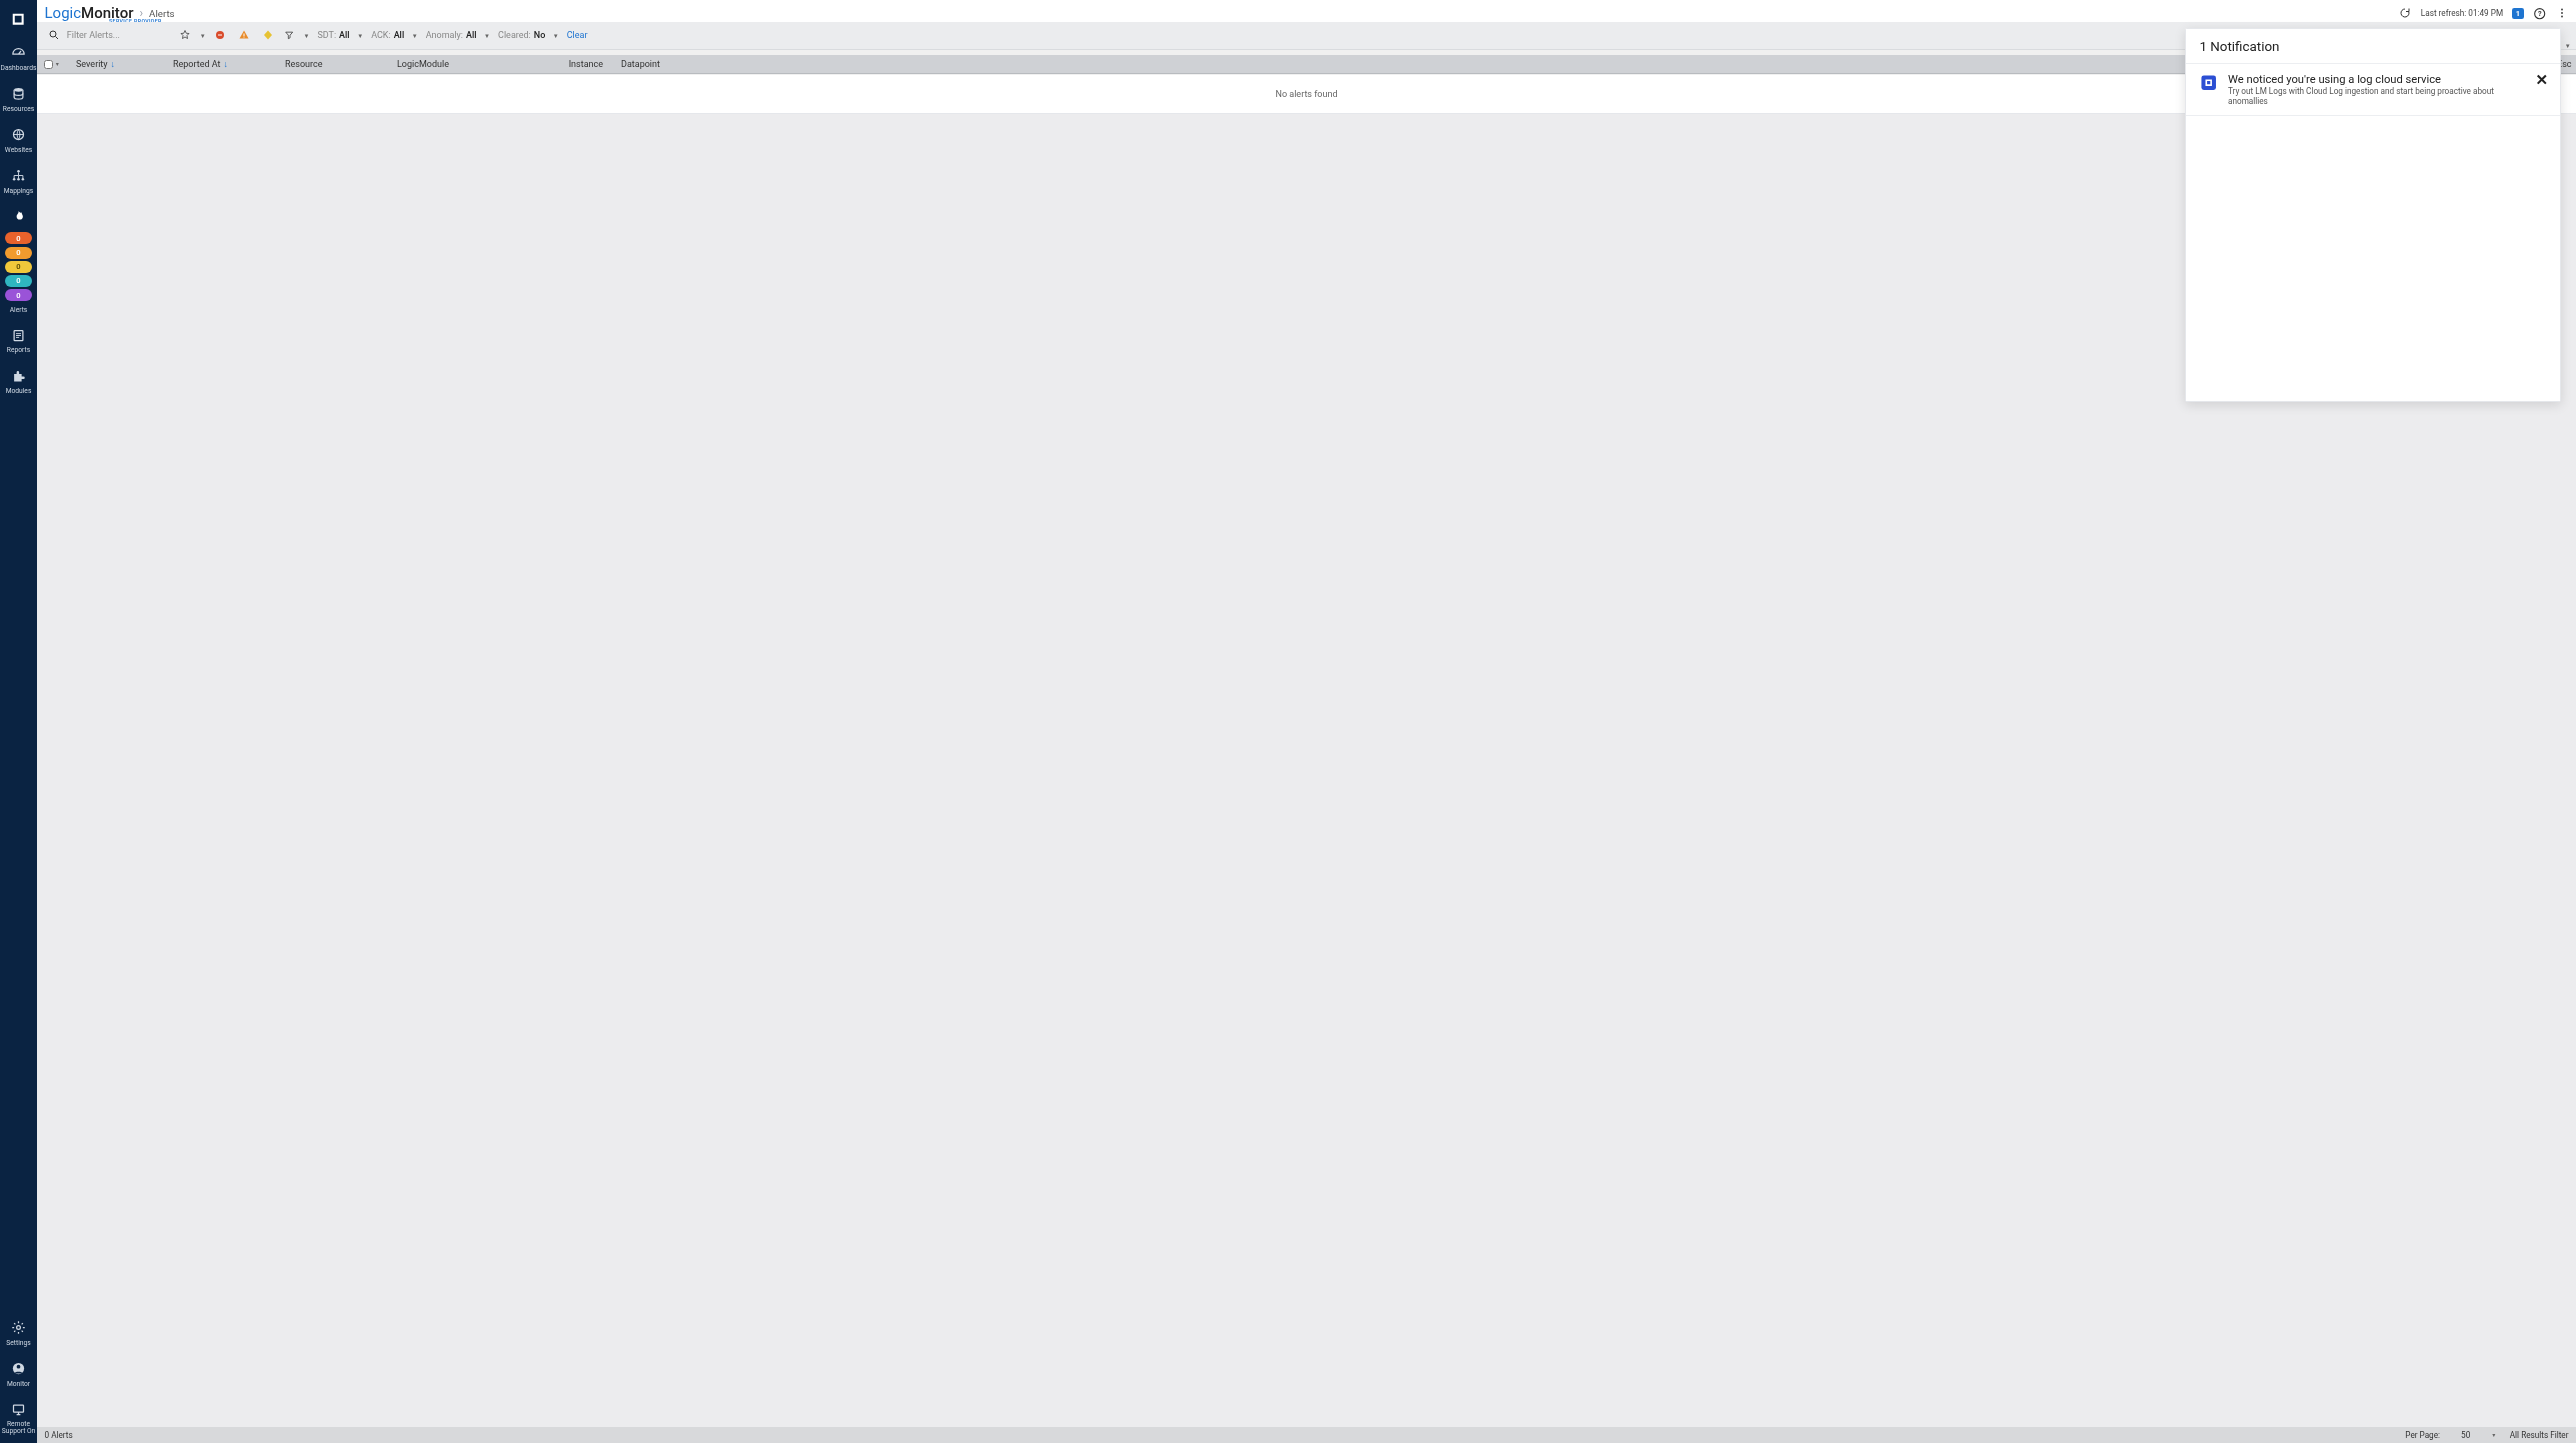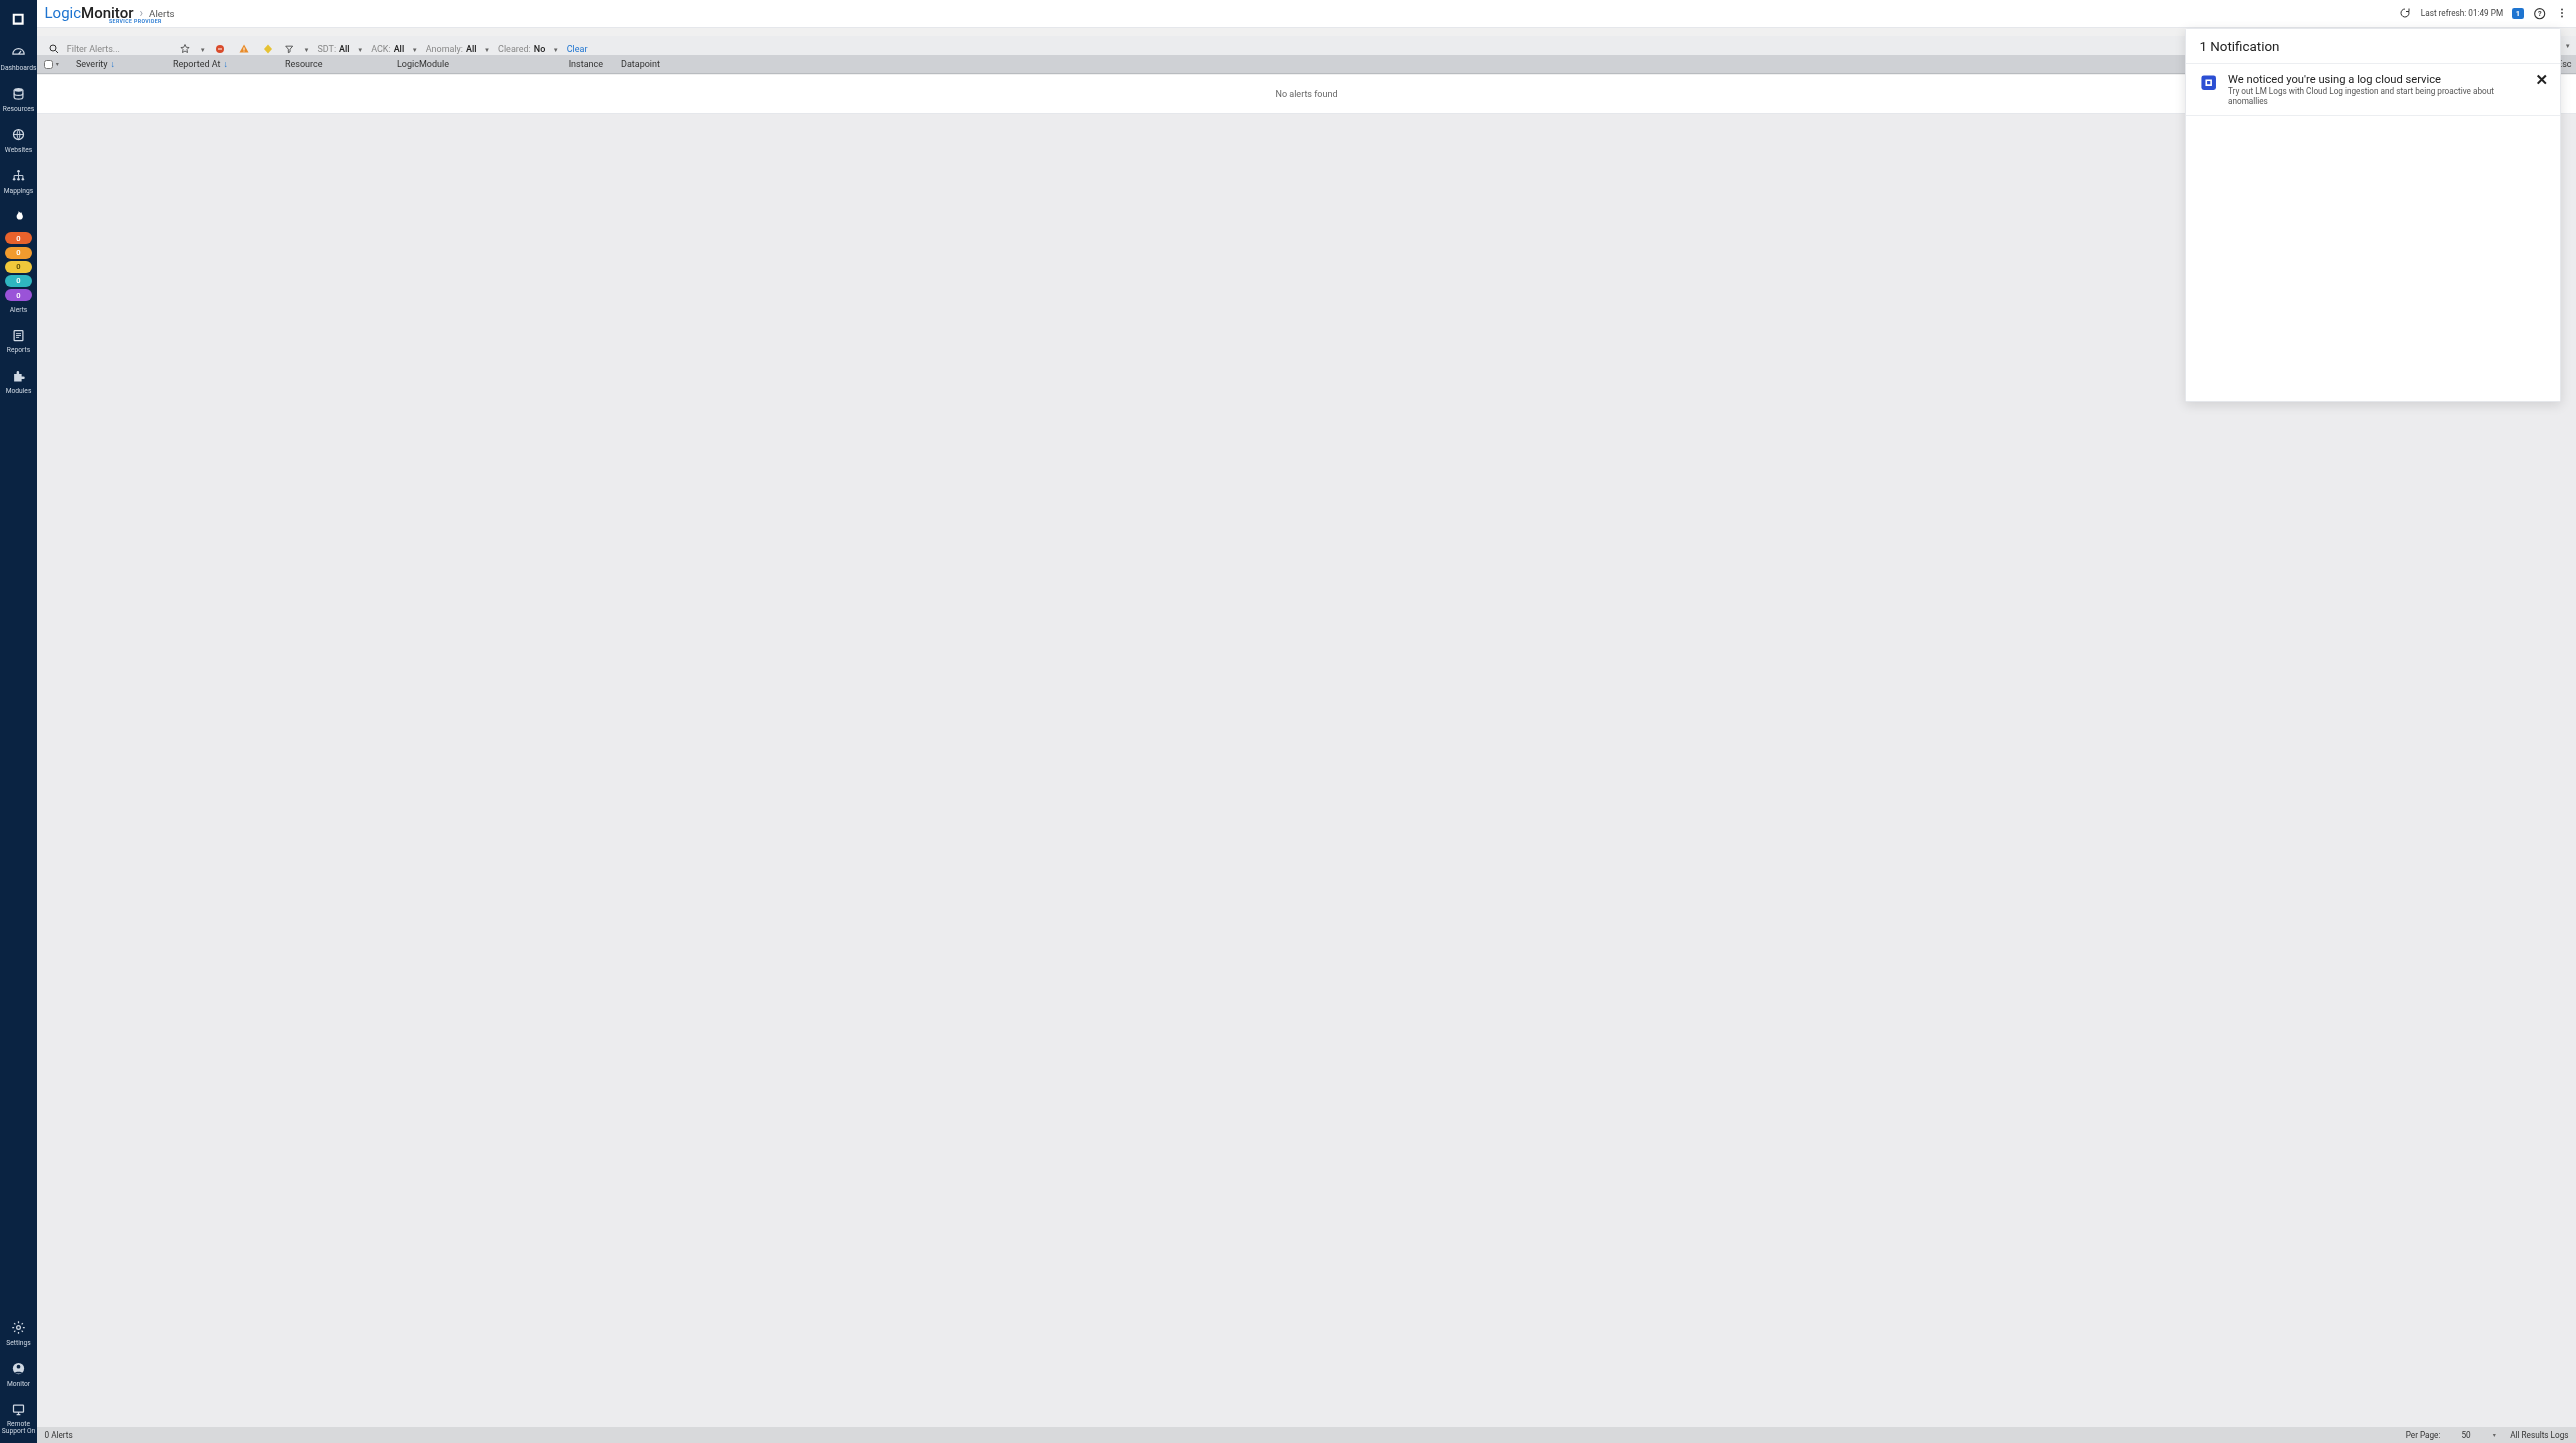--- a/index.html
+++ b/index.html
@@ -38,21 +38,21 @@
 .crumb-sep { color:#9ca3af; margin: 0 6px;}
 .crumb { color:#555; font-size:9.7px;}
 .header-right { margin-left:auto; display:flex; align-items:center; gap:9px;}
 .refresh-txt { font-size:8.2px; color:#444;}
 .notif-badge { background:#1e74d0; color:#fff; font-size:7.5px; font-weight:700; border-radius:2.2px; padding:1.5px 3.7px; line-height:1;}
 .hicon { width:13.4px; height:13.4px; display:flex; align-items:center; justify-content:center; cursor:pointer;}
 .hicon svg { fill:#333; }
 
 
 .toolbar {
-  position: fixed; left: 37px; right: 0; top: 36px; height: 27.6px;
+  position: fixed; left: 37px; right: 0; top: 22px; height: 27.6px;
   background: #ebecee; border-bottom: 0.7px solid #d9dbde;
   display:flex; align-items:center; padding: 0 10.4px; gap: 8px;
   font-size: 9px;
 }
 .search-wrap { display:flex; align-items:center; gap:6px; }
 .search-wrap input { border:none; background:transparent; outline:none; font-size:9px; width:104px; color:#333;}
 .search-wrap input::placeholder{color:#888;}
 .tool-ico { width:13.4px; height:13.4px; display:flex; align-items:center; justify-content:center; cursor:pointer;}
 .filter-group { display:flex; align-items:center; gap:3px; color:#555; cursor:pointer;}
 .filter-group .k { color:#888;}
@@ -381,21 +381,21 @@
 </div>
 
 <div class="footer">
   <span>0 Alerts</span>
   <div class="right">
     <div class="pp">
       <span>Per Page:</span>
       <span>50</span>
       <span class="caret">▼</span>
     </div>
-    <span>All Results Logs</span>
+    <span>All Results Filter</span>
   </div>
 </div>
 
 <div class="popover">
   <div class="popover-title">1 Notification</div>
   <div class="popover-sep"></div>
   <div class="popover-item">
     <div class="picon">
       <svg viewBox="0 0 24 24" width="19.4" height="19.4">
           <rect x="3" y="3" width="18" height="18" rx="3" fill="#2b4ed3"></rect>

